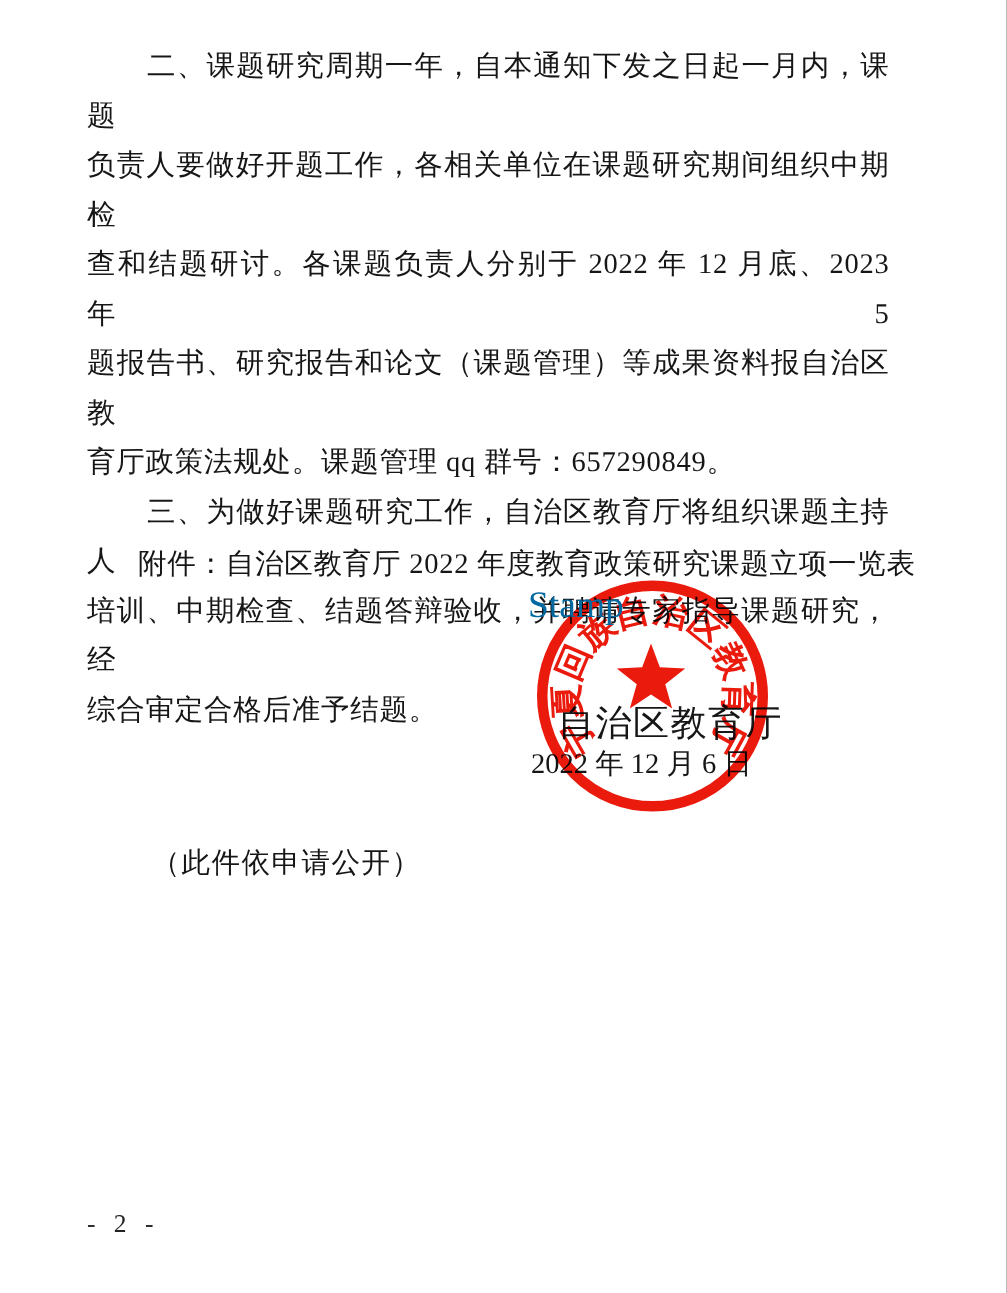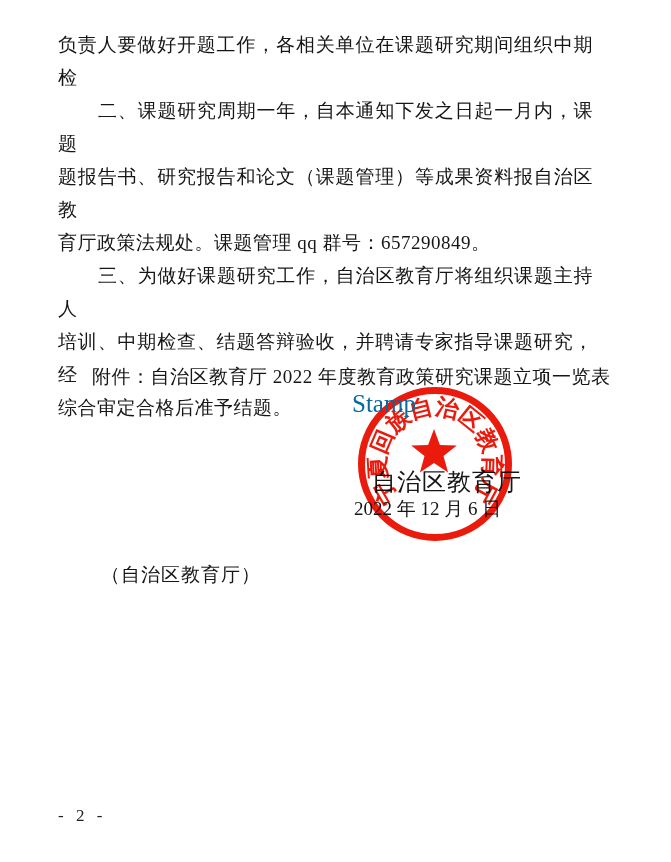--- a/index.html
+++ b/index.html
@@ -70,22 +70,23 @@
     font-family:"Liberation Serif","DejaVu Serif",serif;
     font-weight:normal;
   }
 </style>
 </head>
 <body>
 
 <div class="page">
 
   <div class="body-text">
+    <div class="ln full ind">二、课题研究周期一年，自本通知下发之日起一月内，课题</div>
     <div class="ln full">负责人要做好开题工作，各相关单位在课题研究期间组织中期检</div>
-    <div class="ln full ind">二、课题研究周期一年，自本通知下发之日起一月内，课题</div>
+    <div class="ln full">查和结题研讨。各课题负责人分别于 2022 年 12 月底、2023 年 5</div>
     <div class="ln full">题报告书、研究报告和论文（课题管理）等成果资料报自治区教</div>
     <div class="ln last">育厅政策法规处。课题管理 qq 群号：657290849。</div>
     <div class="ln full ind">三、为做好课题研究工作，自治区教育厅将组织课题主持人</div>
     <div class="ln full">培训、中期检查、结题答辩验收，并聘请专家指导课题研究，经</div>
     <div class="ln last">综合审定合格后准予结题。</div>
   </div>
 
   <div class="attachment">附件：自治区教育厅 2022 年度教育政策研究课题立项一览表</div>
 
   <div class="signature">自治区教育厅</div>
@@ -103,17 +104,17 @@
         <text transform="translate(92.3,24.4) rotate(12.5)" text-anchor="middle" dominant-baseline="central" fill="#e90d00" font-size="23" font-weight="bold" font-family="&quot;Liberation Serif&quot;,&quot;DejaVu Serif&quot;,serif">治</text>
         <text transform="translate(115.9,35.7) rotate(39.0)" text-anchor="middle" dominant-baseline="central" fill="#e90d00" font-size="23" font-weight="bold" font-family="&quot;Liberation Serif&quot;,&quot;DejaVu Serif&quot;,serif">区</text>
         <text transform="translate(131.9,56.4) rotate(65.5)" text-anchor="middle" dominant-baseline="central" fill="#e90d00" font-size="23" font-weight="bold" font-family="&quot;Liberation Serif&quot;,&quot;DejaVu Serif&quot;,serif">教</text>
         <text transform="translate(137.0,82.0) rotate(92.0)" text-anchor="middle" dominant-baseline="central" fill="#e90d00" font-size="23" font-weight="bold" font-family="&quot;Liberation Serif&quot;,&quot;DejaVu Serif&quot;,serif">育</text>
         <text transform="translate(130.1,107.2) rotate(118.5)" text-anchor="middle" dominant-baseline="central" fill="#e90d00" font-size="23" font-weight="bold" font-family="&quot;Liberation Serif&quot;,&quot;DejaVu Serif&quot;,serif">厅</text>
       </g>
   </svg>
 
   <div class="stamp-label" style="color: #0369a1;">Stamp</div>
 
-  <div class="public-note">（自治区教育厅）</div>
+  <div class="public-note">（此件依申请公开）</div>
 
   <div class="page-number">- 2 -</div>
 
 </div>
 
 </body></html>

